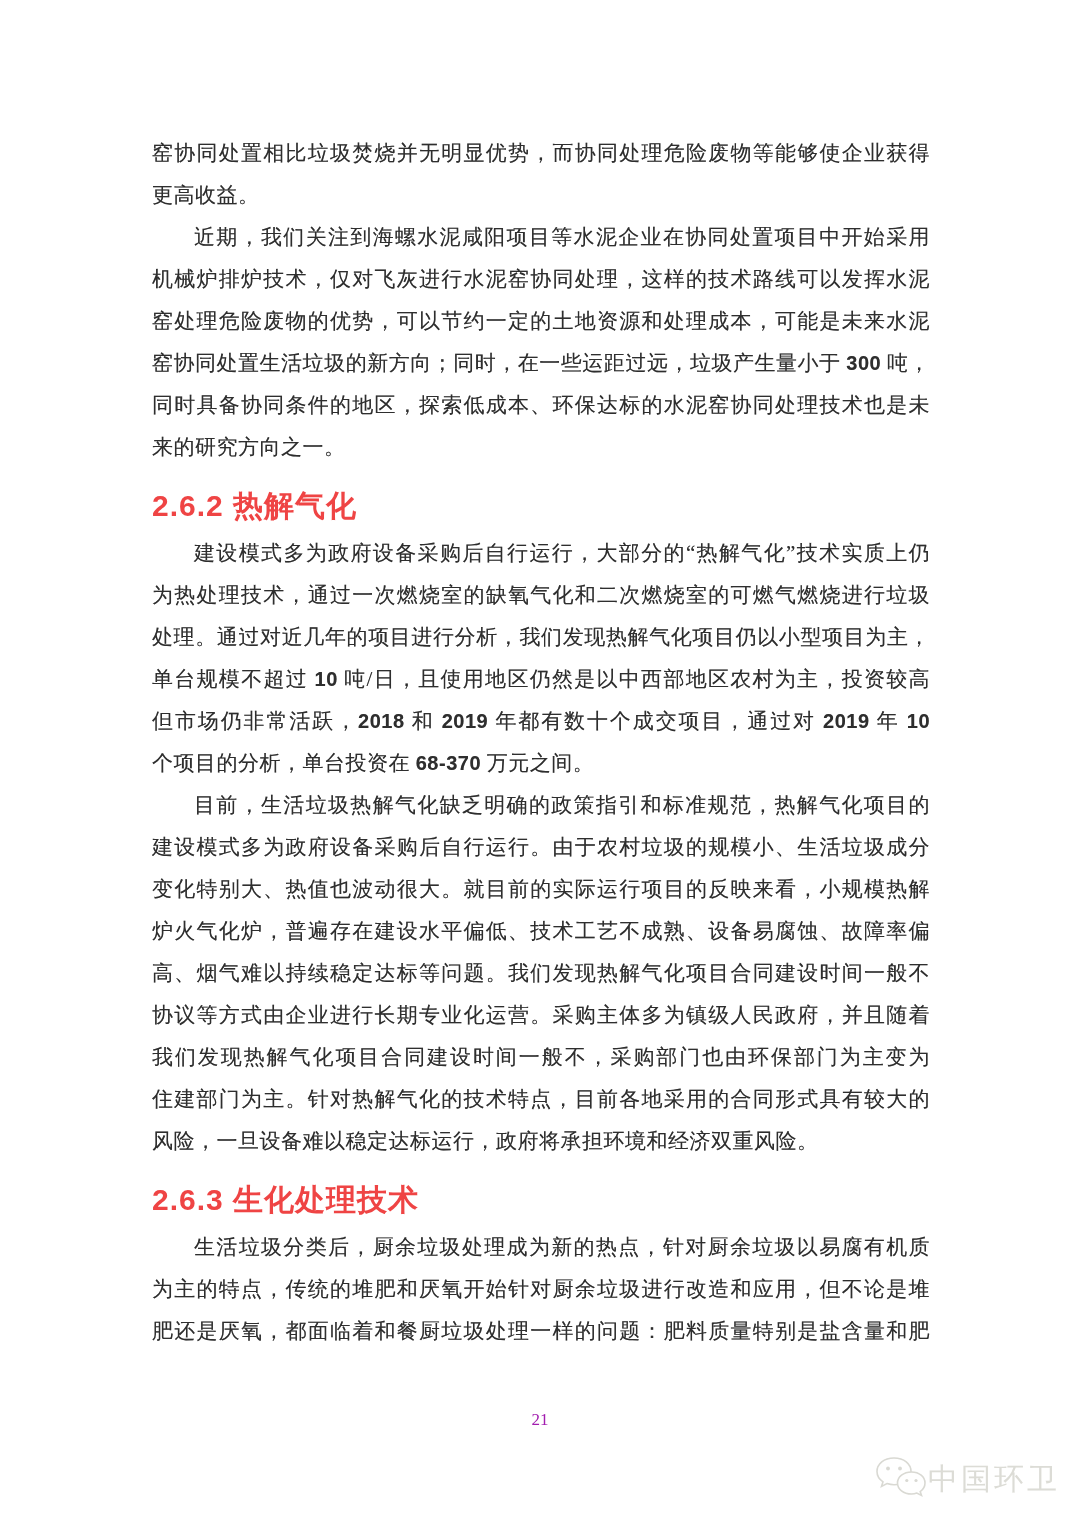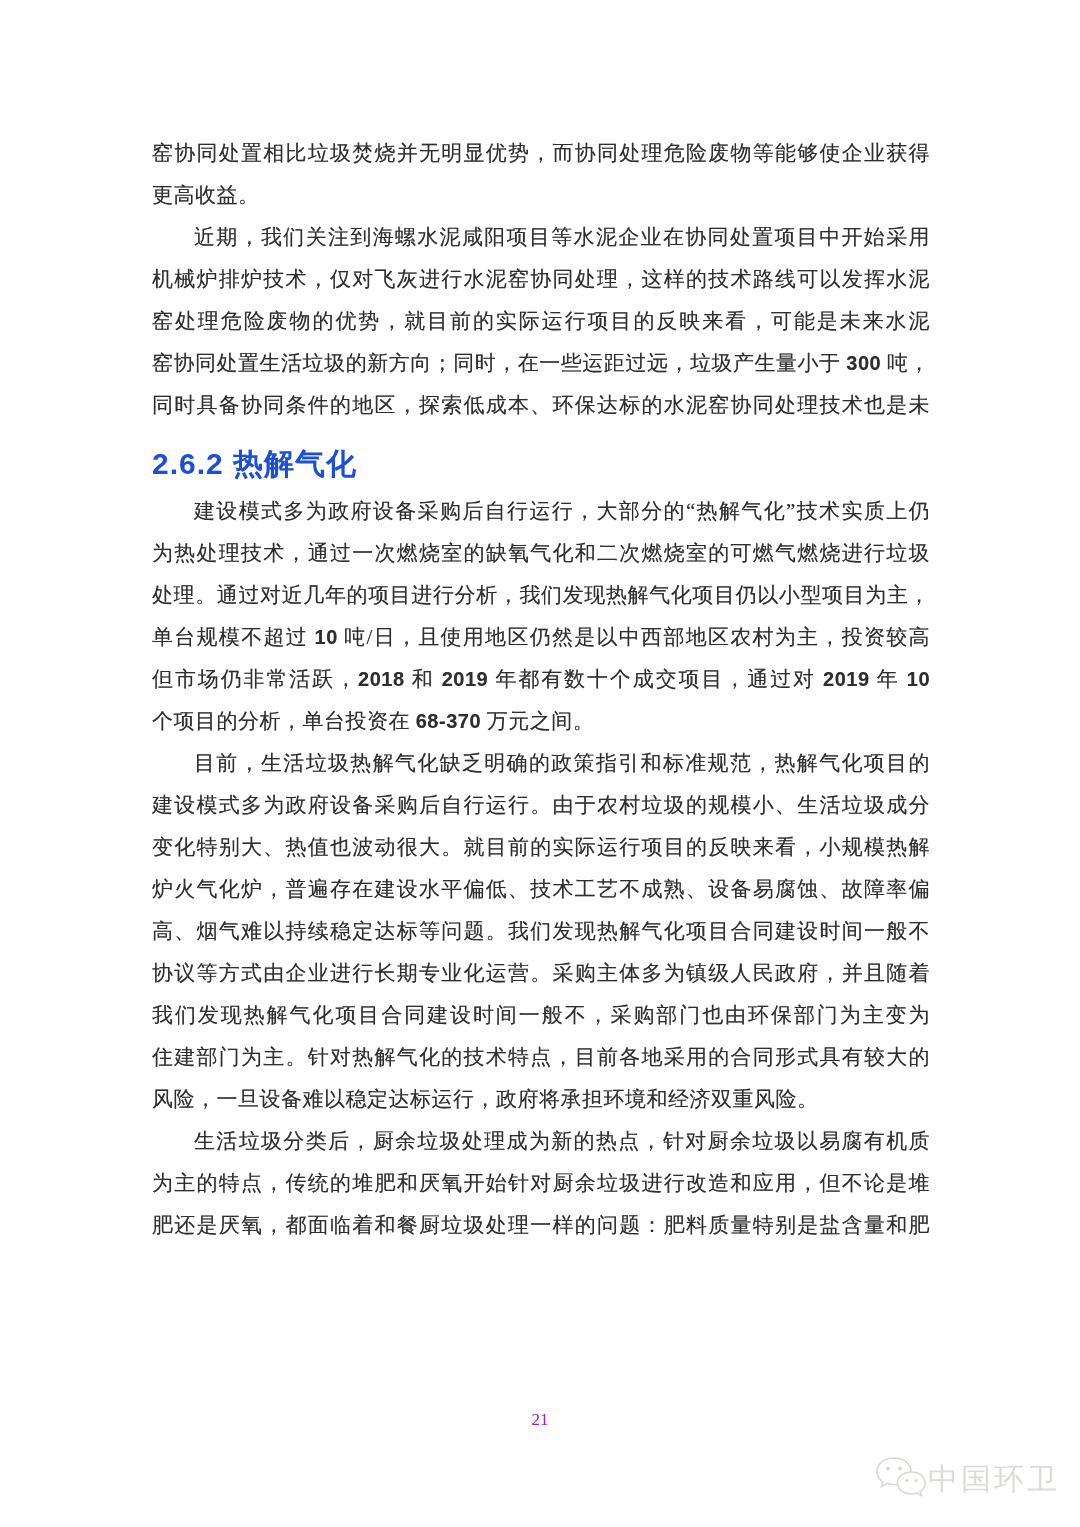--- a/index.html
+++ b/index.html
@@ -38,21 +38,21 @@
     font-family: "Liberation Sans", "DejaVu Sans", sans-serif;
     font-weight: bold;
     font-size: 20px;
   }
   .heading {
     font-family: "Liberation Sans", "DejaVu Sans", sans-serif;
     font-weight: bold;
     font-size: 30px;
     line-height: 44px;
     margin: 16px 0 4px 0;
-    color: #1d4ed8;
+    color: #ef4444;
     text-align: left;
     letter-spacing: 1px;
   }
   .page-number {
     position: absolute;
     top: 1410px;
     left: 0;
     width: 100%;
     text-align: center;
     font-size: 17px;
@@ -82,23 +82,24 @@
 <div class="page">
 
   <div class="doc" id="doc-body">
       <div class="para">
         <div class="line">窑协同处置相比垃圾焚烧并无明显优势，而协同处理危险废物等能够使企业获得</div>
         <div class="line last">更高收益。</div>
       </div>
       <div class="para indent">
         <div class="line">近期，我们关注到海螺水泥咸阳项目等水泥企业在协同处置项目中开始采用</div>
         <div class="line">机械炉排炉技术，仅对飞灰进行水泥窑协同处理，这样的技术路线可以发挥水泥</div>
-        <div class="line">窑处理危险废物的优势，就目前的实际运行项目的反映来看，可能是未来水泥</div>
+        <div class="line">窑处理危险废物的优势，可以节约一定的土地资源和处理成本，可能是未来水泥</div>
         <div class="line">窑协同处置生活垃圾的新方向；同时，在一些运距过远，垃圾产生量小于 <span class="num">300</span> 吨，</div>
         <div class="line">同时具备协同条件的地区，探索低成本、环保达标的水泥窑协同处理技术也是未</div>
+        <div class="line last">来的研究方向之一。</div>
       </div>
       <div class="heading">2.6.2 热解气化</div>
       <div class="para indent">
         <div class="line">建设模式多为政府设备采购后自行运行，大部分的“热解气化”技术实质上仍</div>
         <div class="line">为热处理技术，通过一次燃烧室的缺氧气化和二次燃烧室的可燃气燃烧进行垃圾</div>
         <div class="line">处理。通过对近几年的项目进行分析，我们发现热解气化项目仍以小型项目为主，</div>
         <div class="line">单台规模不超过 <span class="num">10</span> 吨/日，且使用地区仍然是以中西部地区农村为主，投资较高</div>
         <div class="line">但市场仍非常活跃，<span class="num">2018</span> 和 <span class="num">2019</span> 年都有数十个成交项目，通过对 <span class="num">2019</span> 年 <span class="num">10</span></div>
         <div class="line last">个项目的分析，单台投资在 <span class="num">68-370</span> 万元之间。</div>
       </div>
@@ -106,20 +107,21 @@
         <div class="line">目前，生活垃圾热解气化缺乏明确的政策指引和标准规范，热解气化项目的</div>
         <div class="line">建设模式多为政府设备采购后自行运行。由于农村垃圾的规模小、生活垃圾成分</div>
         <div class="line">变化特别大、热值也波动很大。就目前的实际运行项目的反映来看，小规模热解</div>
         <div class="line">炉火气化炉，普遍存在建设水平偏低、技术工艺不成熟、设备易腐蚀、故障率偏</div>
         <div class="line">高、烟气难以持续稳定达标等问题。我们发现热解气化项目合同建设时间一般不</div>
         <div class="line">协议等方式由企业进行长期专业化运营。采购主体多为镇级人民政府，并且随着</div>
         <div class="line">我们发现热解气化项目合同建设时间一般不，采购部门也由环保部门为主变为</div>
         <div class="line">住建部门为主。针对热解气化的技术特点，目前各地采用的合同形式具有较大的</div>
         <div class="line last">风险，一旦设备难以稳定达标运行，政府将承担环境和经济双重风险。</div>
       </div>
+      <div class="heading">2.6.3 生化处理技术</div>
       <div class="para indent">
         <div class="line">生活垃圾分类后，厨余垃圾处理成为新的热点，针对厨余垃圾以易腐有机质</div>
         <div class="line">为主的特点，传统的堆肥和厌氧开始针对厨余垃圾进行改造和应用，但不论是堆</div>
         <div class="line">肥还是厌氧，都面临着和餐厨垃圾处理一样的问题：肥料质量特别是盐含量和肥</div>
       </div>
     </div>
 
   <div class="page-number">21</div>
 
   <div class="watermark">

